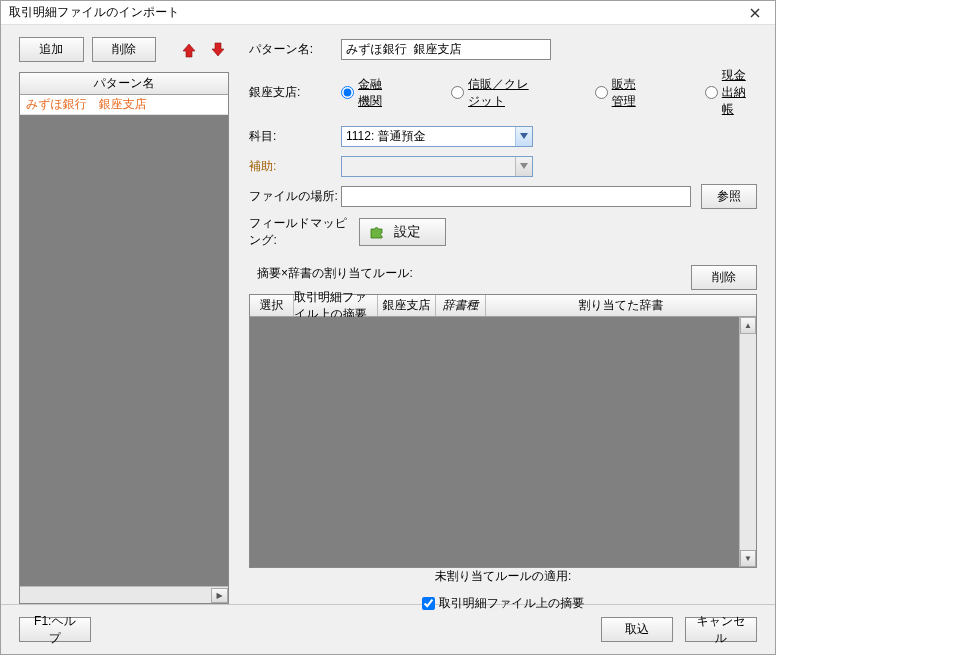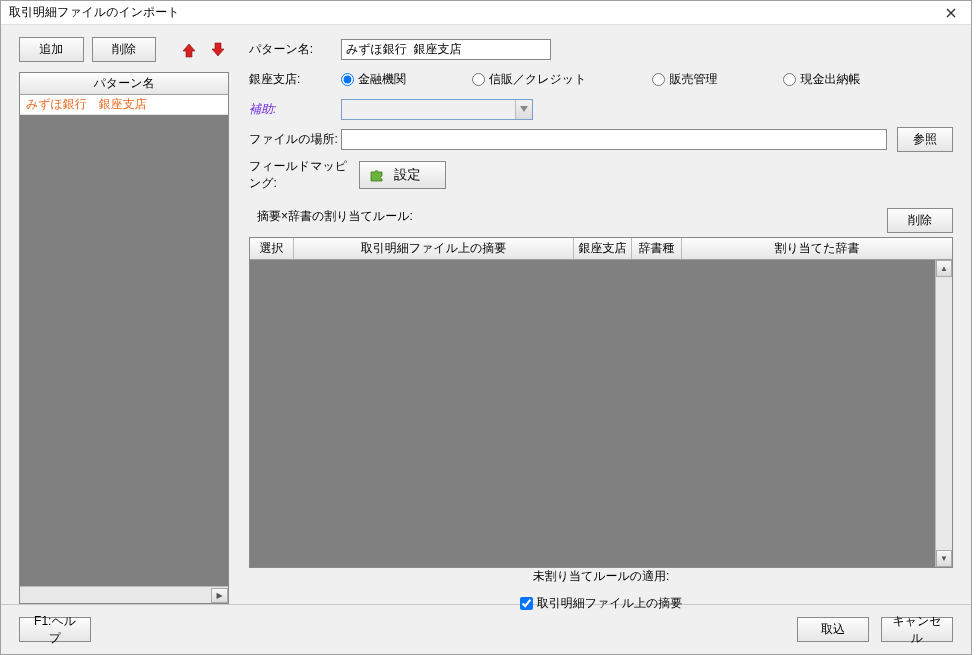--- a/index.html
+++ b/index.html
@@ -1,17 +1,17 @@
 <!DOCTYPE html>
 <html><head>
 <meta charset="utf-8">
 <style>
   * { box-sizing: border-box; }
   html, body { margin: 0; padding: 0; font-family: "MS UI Gothic", sans-serif; font-size: 12px; }
-  .window { width: 972px; height: 655px; background: #f0f0f0; border: 1px solid #a0a0a0; display: flex; flex-direction: column; }
+  .window { width: 776px; height: 655px; background: #f0f0f0; border: 1px solid #a0a0a0; display: flex; flex-direction: column; }
   .titlebar { height: 24px; background: #fff; border-bottom: 1px solid #e0e0e0; display: flex; align-items: center; padding: 0 4px; }
   .titlebar .title { flex: 1; padding-left: 4px; }
   .titlebar .close { width: 32px; height: 22px; display: flex; align-items: center; justify-content: center; cursor: pointer; }
   .titlebar .close svg { width: 10px; height: 10px; }
   .content { flex: 1; display: flex; flex-direction: column; padding: 12px 18px 0 18px; position: relative; }
   .upper { flex: 1; display: flex; gap: 20px; min-height: 0; }
   .left-col { width: 210px; display: flex; flex-direction: column; }
   .left-btn-row { display: flex; align-items: center; gap: 8px; margin-bottom: 10px; }
   .btn { background: linear-gradient(#fdfdfd,#e6e6e6); border: 1px solid #8a8a8a; height: 25px; display: inline-flex; align-items: center; justify-content: center; cursor: pointer; padding: 0 10px; font-family: inherit; font-size: 12px; }
   .btn-sm { width: 66px; }
@@ -19,40 +19,40 @@
   .arrow-btn svg { width: 16px; height: 16px; }
   .pattern-list { flex: 1; border: 1px solid #888; background: #808080; display: flex; flex-direction: column; position: relative; }
   .pattern-header { height: 22px; background: linear-gradient(#fdfdfd,#e6e6e6); border-bottom: 1px solid #a0a0a0; display: flex; align-items: center; justify-content: center; }
   .pattern-row { height: 20px; background: #fff; color: #e86a1f; display: flex; align-items: center; padding: 0 6px; border-bottom: 1px solid #e0e0e0; }
   .pattern-body { flex: 1; background: #808080; position: relative; }
   .pattern-list .hscroll { position: absolute; bottom: 0; left: 0; right: 0; height: 17px; background: #e8e8e8; border-top: 1px solid #bbb; display: flex; align-items: center; justify-content: flex-end; }
   .pattern-list .hscroll .thumb { width: 17px; height: 15px; background: linear-gradient(#f8f8f8,#dcdcdc); border: 1px solid #aaa; display:flex; align-items:center; justify-content:center; font-size:8px; color:#555; }
   .right-col { flex: 1; display: flex; flex-direction: column; min-width: 0; }
   .form-row { display: flex; align-items: center; margin-bottom: 6px; min-height: 24px; }
   .label { width: 92px; color: #000; }
-  .label.disabled { color: #6d28d9; font-style: italic; }
+  .label.disabled { color: #a16207; }
   .txt { border: 1px solid #888; background: #fff; height: 21px; padding: 0 4px; font-family: inherit; font-size: 12px; }
-  .radio-group { flex: 1; display: flex; gap: 66px; align-items: center; }
+  .radio-group { flex: 1; display: flex; gap: 66px; align-items: center; text-decoration: underline; }
   .radio-item { display: flex; align-items: center; gap: 4px; }
   .radio-item input { margin: 0; }
   .select { border: 1px solid #7a9fcb; background: #fff; height: 21px; display: flex; align-items: center; position: relative; padding: 0 20px 0 4px; }
   .select.disabled { background:#f0f0f0; }
   .sel-arrow { position: absolute; right: 0; top: 0; bottom: 0; width: 17px; background: linear-gradient(#e9f2fc,#c6def8); border-left: 1px solid #a8c6e8; display: flex; align-items: center; justify-content: center; }
   .sel-arrow svg { width: 8px; height: 6px; }
   .setting-btn { height: 28px; padding: 0 24px 0 8px; display: inline-flex; align-items: center; gap: 8px; background: linear-gradient(#fdfdfd,#e4e4e4); border: 1px solid #8a8a8a; cursor: pointer; }
   .setting-btn svg { width: 18px; height: 18px; }
   .rules-header-row { display: flex; align-items: flex-start; margin-top: 6px; margin-left: 8px; }
   .rules-header-row .rlabel { flex: 1; }
   .rules-table { margin-top: 4px; flex: 1; border: 1px solid #888; display: flex; flex-direction: column; min-height: 0; position: relative; }
   .rt-head { display: flex; height: 22px; background: linear-gradient(#fdfdfd,#e6e6e6); border-bottom: 1px solid #a0a0a0; }
   .rt-head > div { border-right: 1px solid #bbb; display: flex; align-items: center; justify-content: center; }
   .col-sel { width: 44px; }
   .col-sum { flex: 1; }
   .col-io { width: 58px; }
-  .col-dtype { width: 50px; }
+  .col-dtype { width: 50px; font-style: italic; }
   .col-dict { width: 270px; border-right: none !important; }
   .rt-body { flex: 1; background: #808080; }
   .rt-vscroll { position: absolute; top: 22px; right: 0; bottom: 0; width: 17px; background: #e8e8e8; border-left: 1px solid #bbb; display:flex; flex-direction:column; }
   .rt-vscroll .arrbtn { height:17px; background:linear-gradient(#f8f8f8,#dcdcdc); border:1px solid #aaa; display:flex; align-items:center; justify-content:center; font-size:8px; color:#555; }
   .rt-vscroll .track { flex:1; }
   .apply-row { display: flex; align-items: center; height: 36px; gap: 10px; flex-direction: column; }
   .apply-row input[type=checkbox] { margin: 0 4px 0 0; }
   .footer { border-top: 1px solid #c8c8c8; height: 50px; display: flex; align-items: center; padding: 0 18px; }
   .footer .spacer { flex: 1; }
   .btn-wide { width: 72px; }
@@ -123,20 +123,31 @@
                 <input type="radio" name="dt" style="">
                 <span>販売管理</span>
               </label>
             <label class="radio-item">
                 <input type="radio" name="dt" style="">
                 <span>現金出納帳</span>
               </label>
           </div>
         </div>
 
+        <div class="form-row">
+          <div class="label">科目:</div>
+          <div class="select" style="width:192px">
+            <span>1112: 普通預金</span>
+            <div class="sel-arrow">
+                <svg viewBox="0 0 8 6">
+                  <polygon points="0,0 8,0 4,6" fill="#3a5f9a"></polygon>
+                </svg>
+              </div>
+          </div>
+        </div>
 
         <div class="form-row">
           <div class="label disabled">補助:</div>
           <div class="select disabled" style="width:192px">
             <span></span>
             <div class="sel-arrow" style="background:linear-gradient(#f2f2f2,#dcdcdc);border-left:1px solid #bbb">
                 <svg viewBox="0 0 8 6">
                   <polygon points="0,0 8,0 4,6" fill="#888"></polygon>
                 </svg>
               </div>

